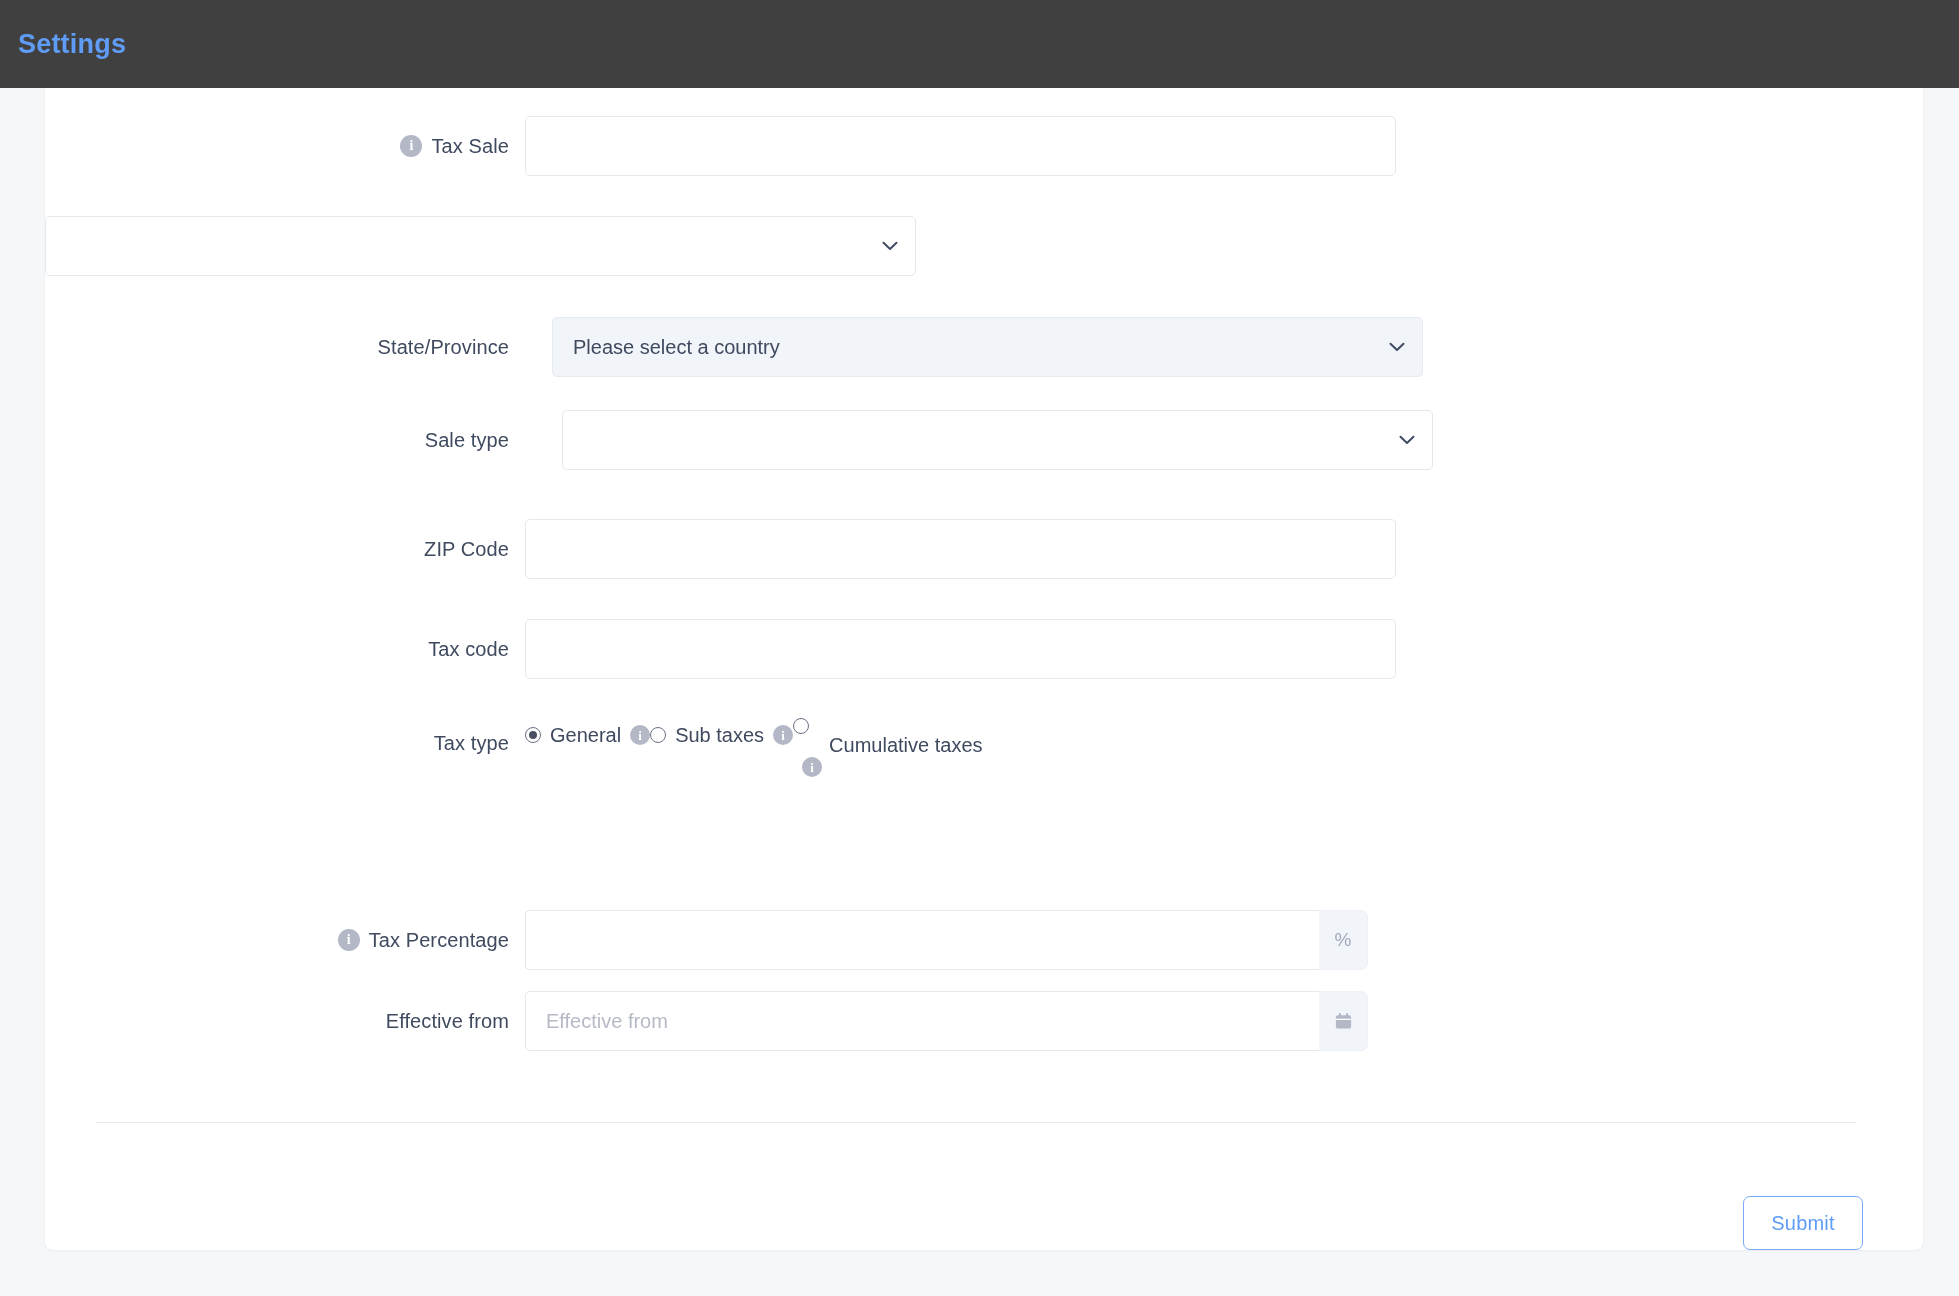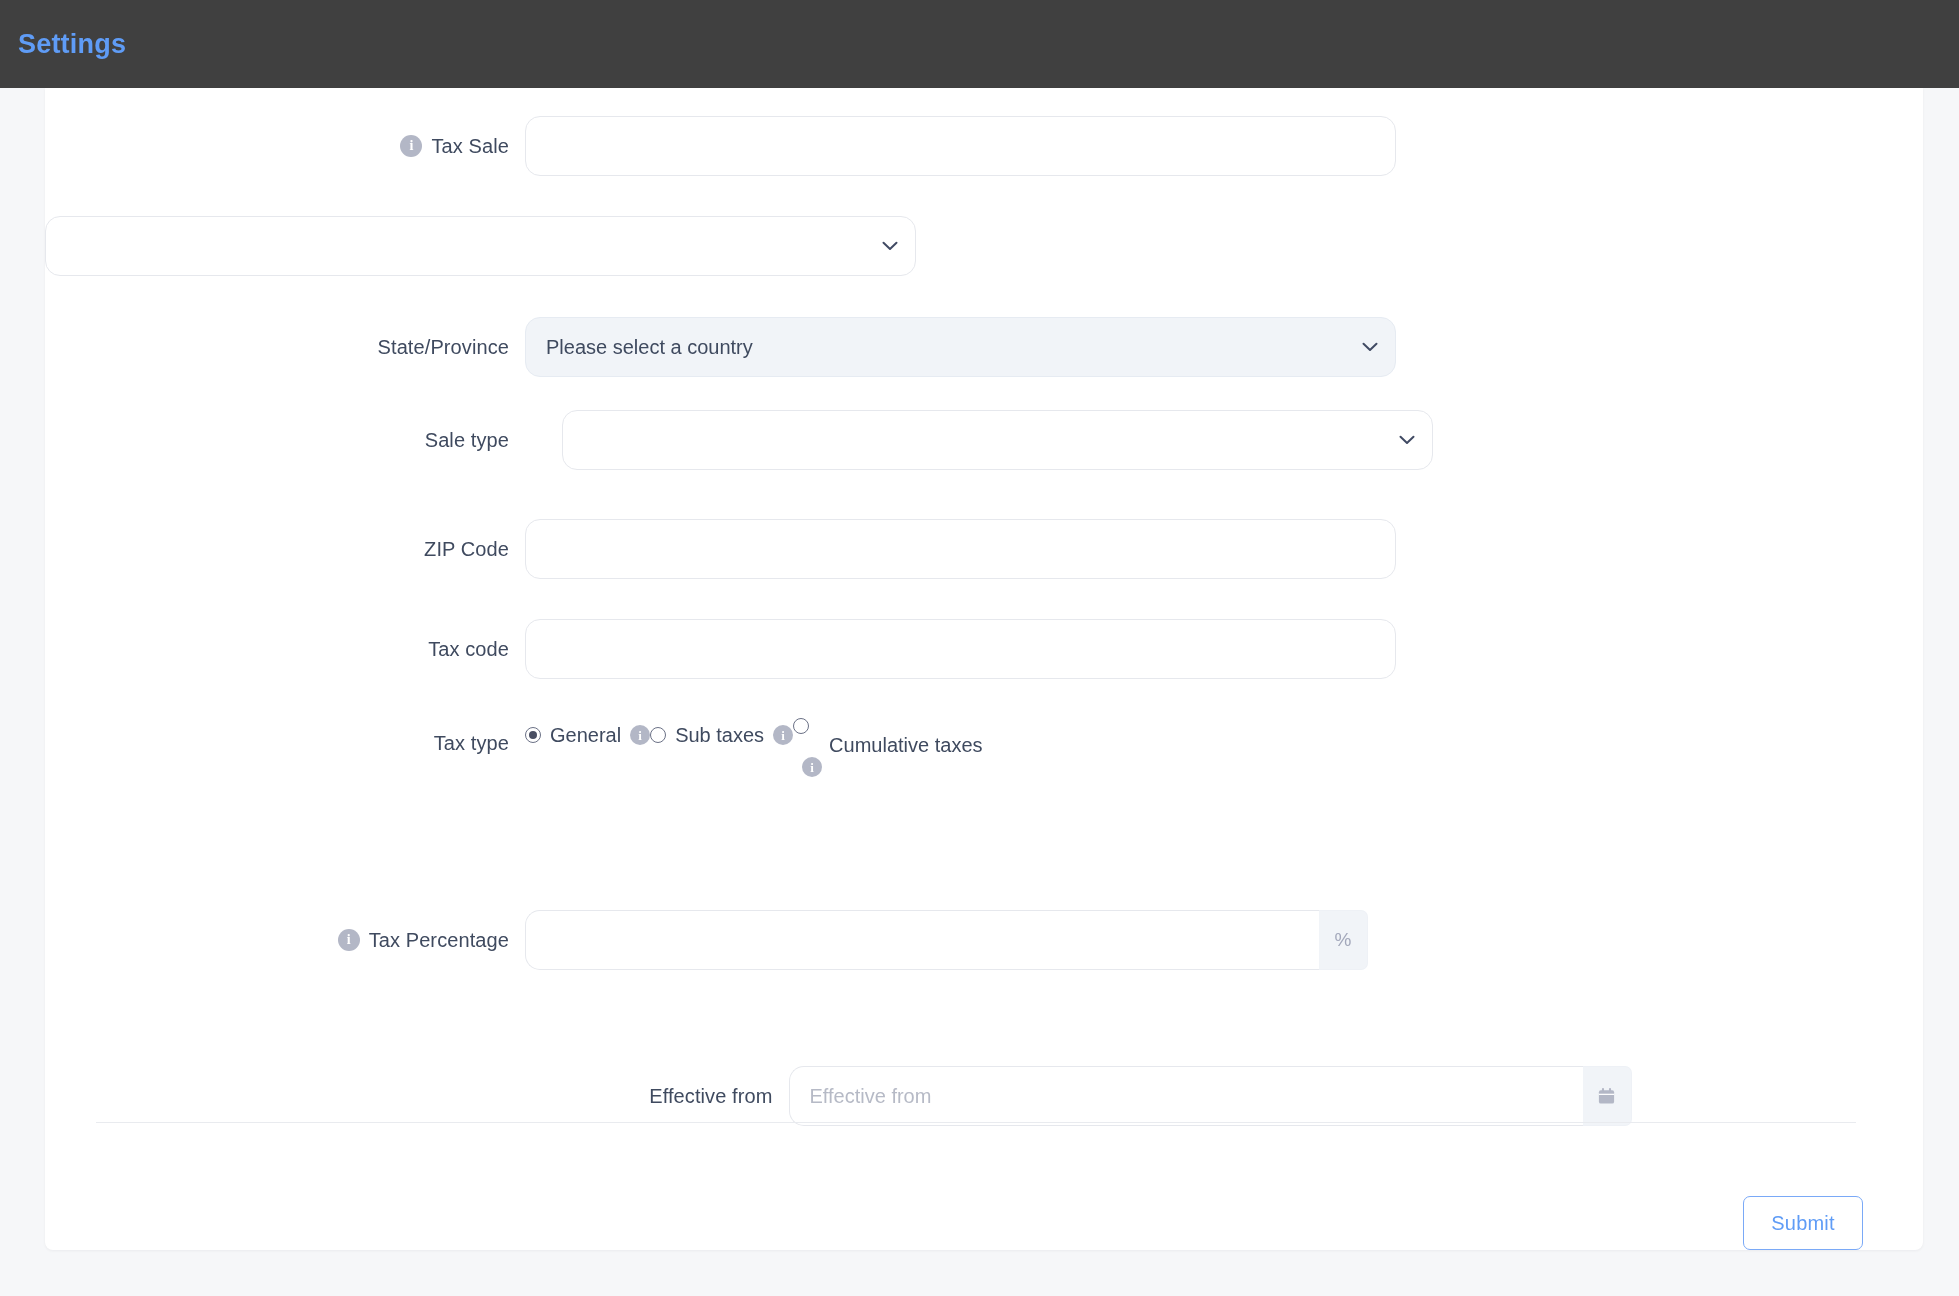--- a/index.html
+++ b/index.html
@@ -100,21 +100,21 @@
     line-height: 1;
     flex: 0 0 auto;
   }
   .info-icon.sm { width: 20px; height: 20px; min-width: 20px; font-size: 13px; }
 
   
   .control {
     width: 871px;
     height: 60px;
     border: 1px solid #e6e8ed;
-    border-radius: 15px;
+    border-radius: 5px;
     background: #ffffff;
     font-size: 20px;
     color: #3f4a5f;
     padding: 0 20px;
     outline: none;
     font-family: "Liberation Sans", sans-serif;
   }
   .control::placeholder { color: #b6bac6; }
   .control.select {
     -webkit-appearance: none;
@@ -264,21 +264,21 @@
             <input class="control select" type="text" readonly="" value="" style="">
             <span class="chev">
               <svg viewBox="0 0 16 10" width="16" height="10" aria-hidden="true">
                 <path d="M1.5 1.8 L8 8 L14.5 1.8" fill="none" stroke="#404a63" stroke-width="2" stroke-linecap="round" stroke-linejoin="round"></path>
               </svg>
             </span>
           </div>
         </div>
       </div>
 
-      <div class="row" style="top:229px;">
+      <div class="row" style="top:229px;gap:27px;">
         <div class="label-cell">
           <span class="label-txt">State/Province</span>
         </div>
         <div class="field-cell">
           <div class="select-wrap">
             <input class="control select disabled" type="text" readonly="" value="Please select a country" style="">
             <span class="chev">
               <svg viewBox="0 0 16 10" width="16" height="10" aria-hidden="true">
                 <path d="M1.5 1.8 L8 8 L14.5 1.8" fill="none" stroke="#404a63" stroke-width="2" stroke-linecap="round" stroke-linejoin="round"></path>
               </svg>
@@ -357,21 +357,21 @@
           <span class="label-txt">Tax Percentage</span>
         </div>
         <div class="field-cell">
           <div class="input-group">
             <input class="control" type="text" value="" style="">
             <span class="addon">%</span>
           </div>
         </div>
       </div>
 
-      <div class="row" style="top:978px;justify-content:center;">
+      <div class="row" style="top:903px;">
         <div class="label-cell">
           <span class="label-txt">Effective from</span>
         </div>
         <div class="field-cell">
           <div class="input-group">
             <input class="control" type="text" placeholder="Effective from" style="">
             <span class="addon">
               <svg class="cal" viewBox="0 0 20 20" aria-hidden="true">
                 <rect x="2" y="4" width="16" height="14" rx="2" fill="#b3b7c6"></rect>
                 <rect x="2" y="4" width="16" height="3.4" fill="#ffffff" opacity="0"></rect>

